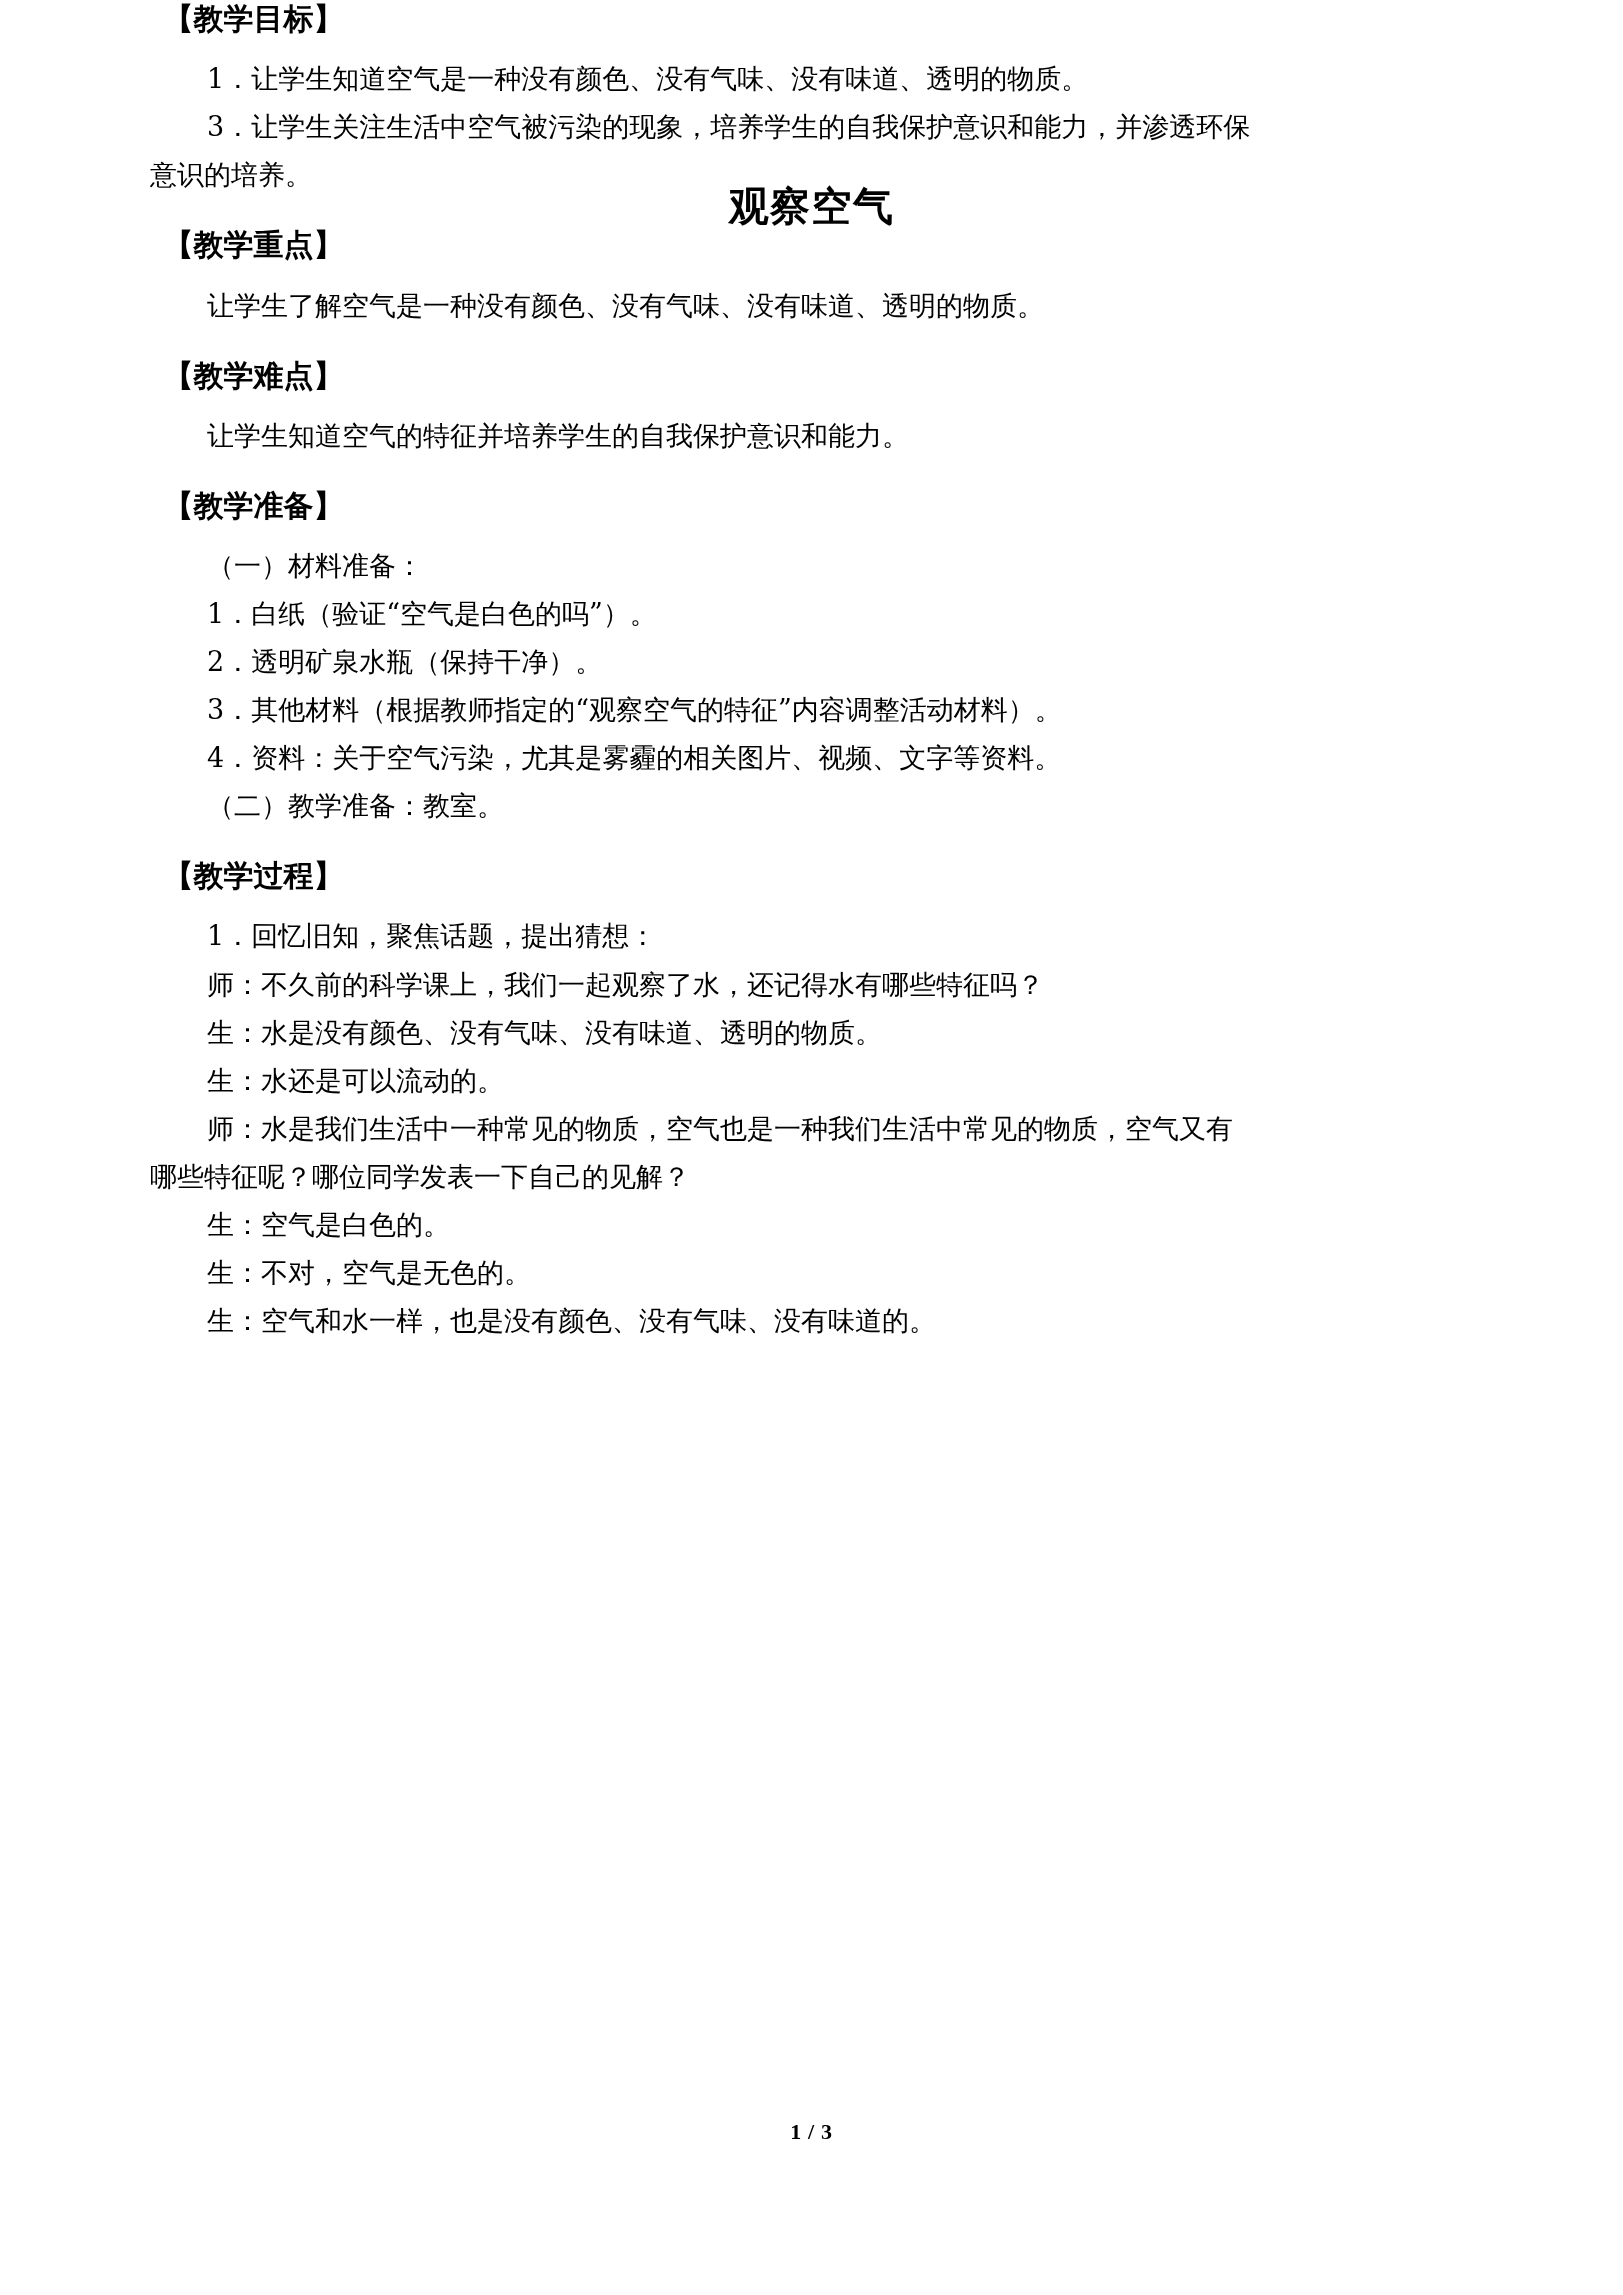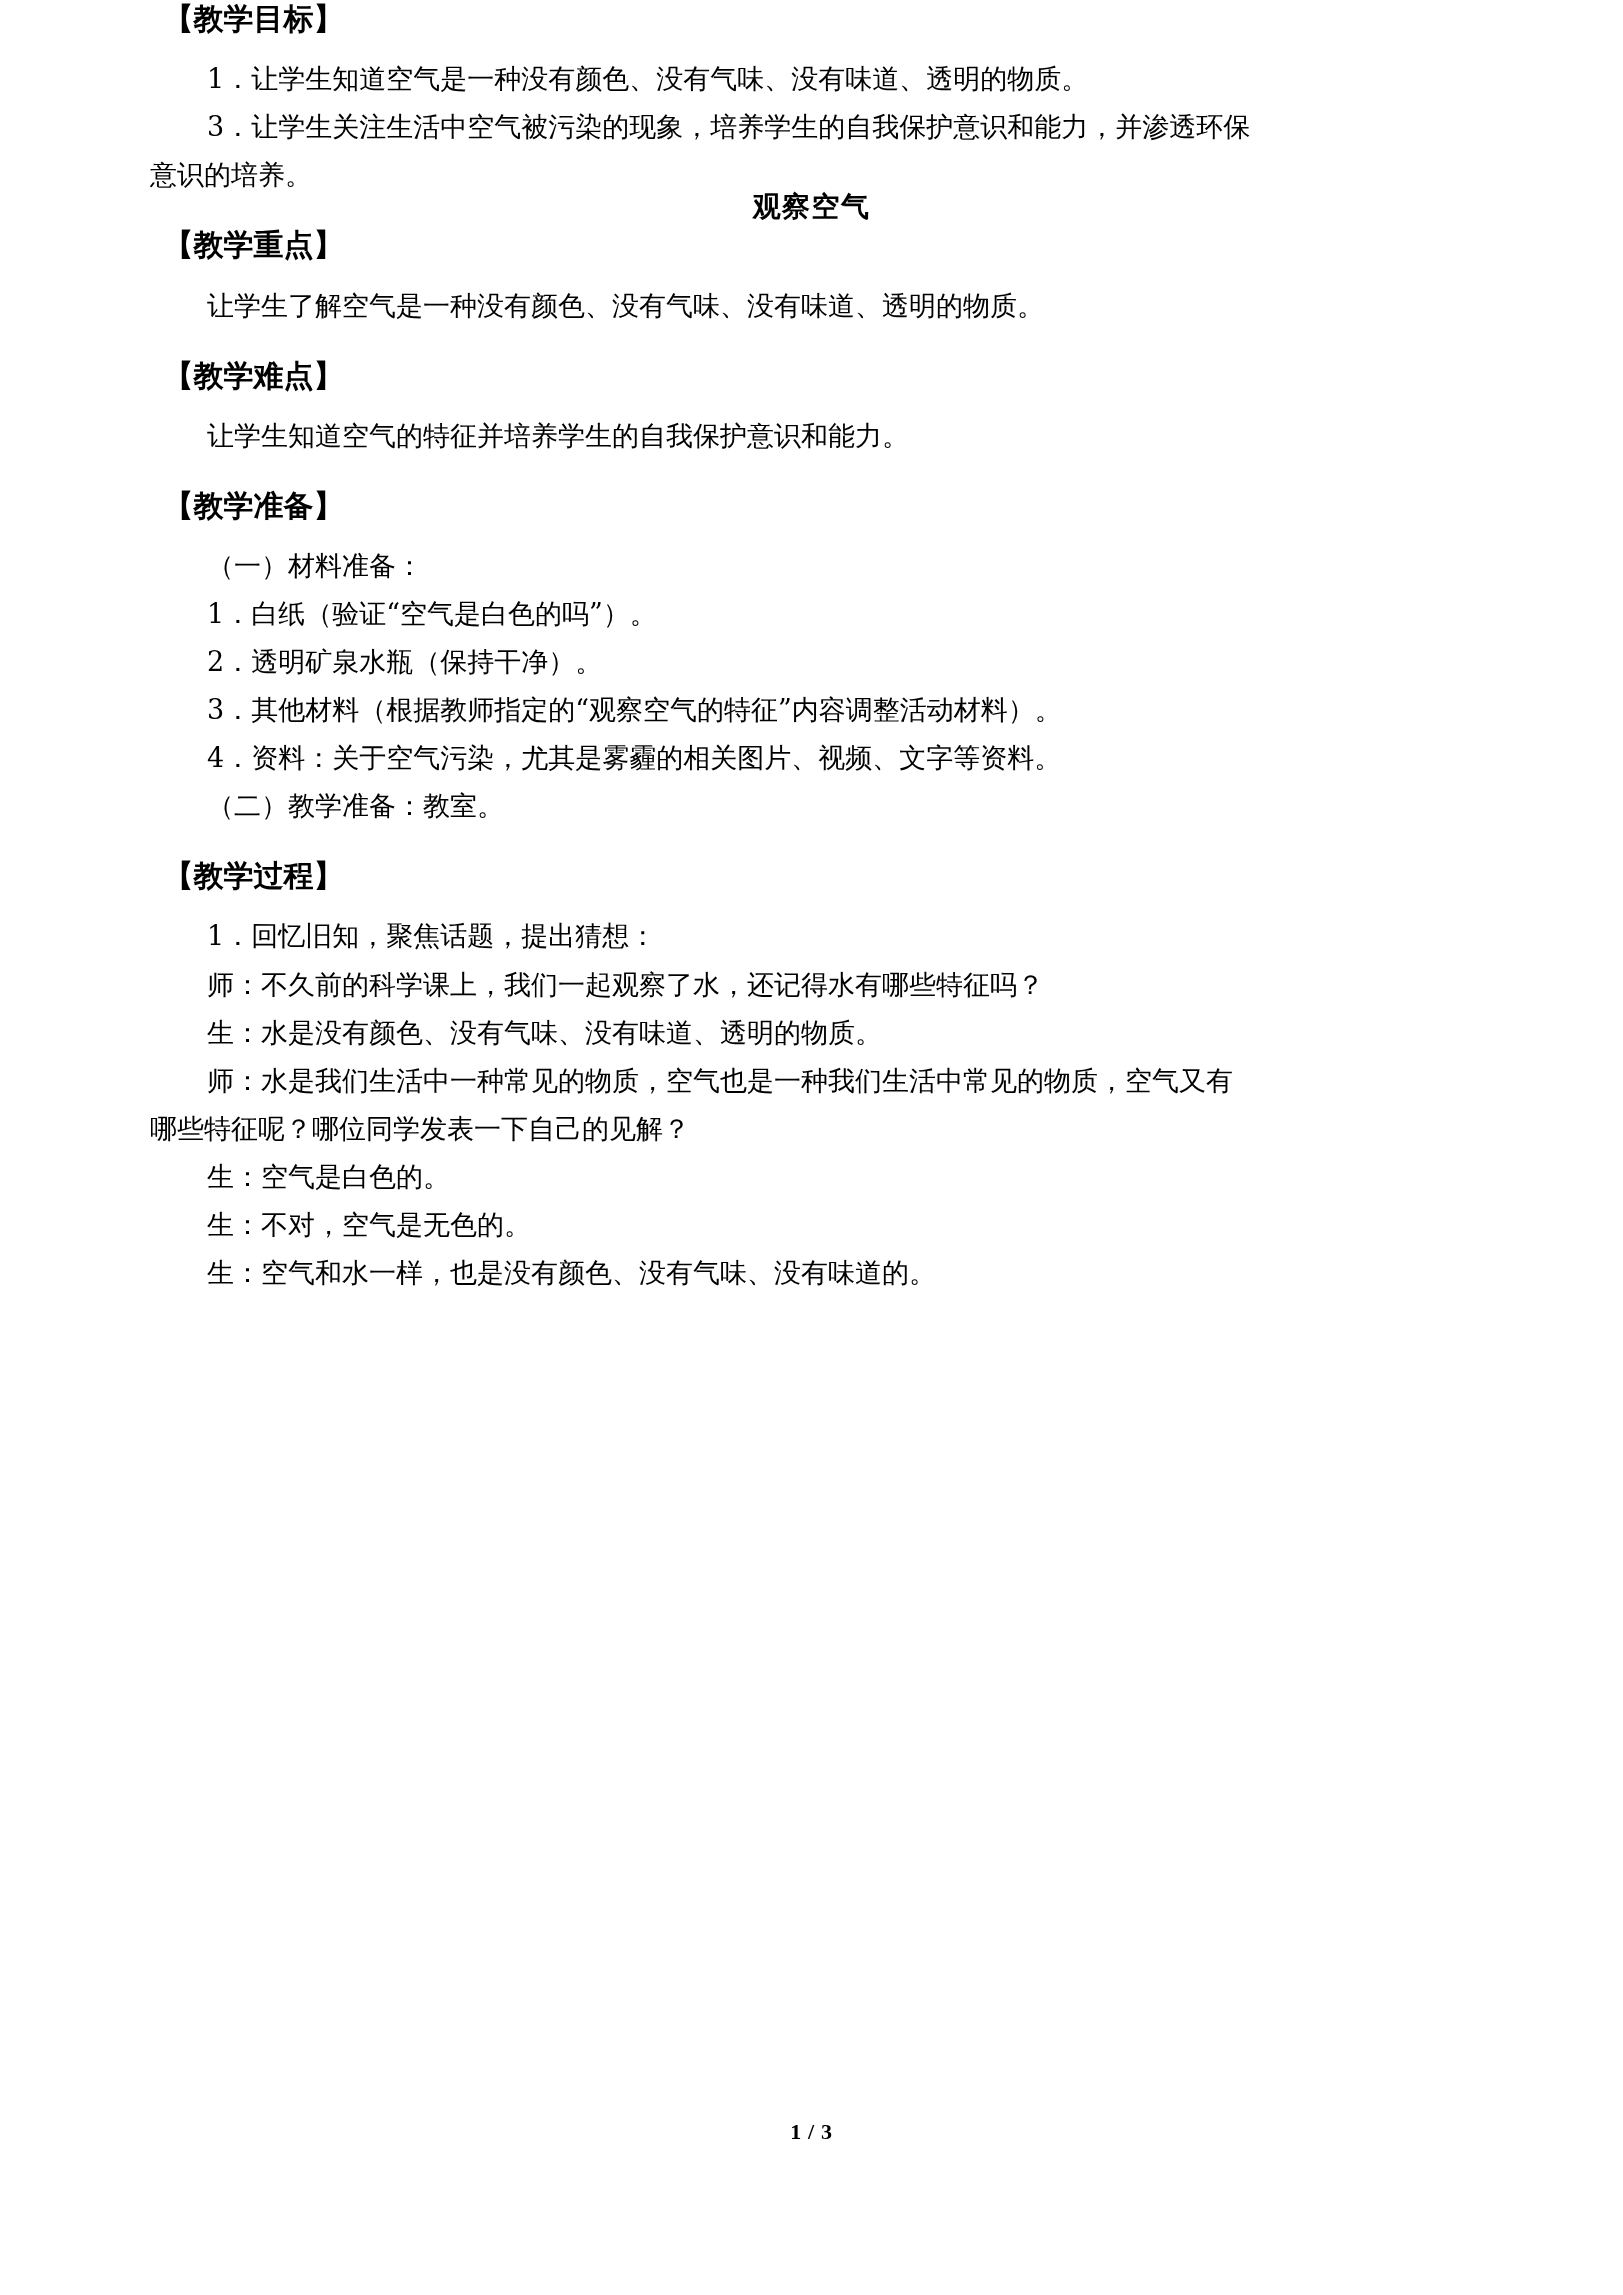--- a/index.html
+++ b/index.html
@@ -21,24 +21,24 @@
     overflow: hidden;
   }
   .content {
     position: absolute;
     left: 150px;
     top: 0;
     width: 1271px;
   }
   .doc-title {
     text-align: center;
-    font-size: 28px;
+    font-size: 40px;
     font-weight: bold;
     letter-spacing: 1.4px;
-    margin: 16px;
+    margin: 8px;
     padding-top: 174px;
     line-height: 1.2;
     font-family: "DejaVu Serif", "Liberation Serif", serif;
   }
   .section-heading {
     font-size: 30px;
     font-weight: bold;
     margin: 0;
     padding-left: 13.6px;
     line-height: 1.25;
@@ -98,20 +98,21 @@
       <div class="body-line">1．白纸（验证“空气是白色的吗”）。</div>
       <div class="body-line">2．透明矿泉水瓶（保持干净）。</div>
       <div class="body-line">3．其他材料（根据教师指定的“观察空气的特征”内容调整活动材料）。</div>
       <div class="body-line">4．资料：关于空气污染，尤其是雾霾的相关图片、视频、文字等资料。</div>
       <div class="body-line">（二）教学准备：教室。</div>
       <div class="section-heading h-gap-top-lg">【教学过程】</div>
       <div class="block-gap"></div>
       <div class="body-line">1．回忆旧知，聚焦话题，提出猜想：</div>
       <div class="body-line">师：不久前的科学课上，我们一起观察了水，还记得水有哪些特征吗？</div>
       <div class="body-line">生：水是没有颜色、没有气味、没有味道、透明的物质。</div>
+      <div class="body-line">生：水还是可以流动的。</div>
       <div class="body-line">师：水是我们生活中一种常见的物质，空气也是一种我们生活中常见的物质，空气又有</div>
       <div class="body-line cont">哪些特征呢？哪位同学发表一下自己的见解？</div>
       <div class="body-line">生：空气是白色的。</div>
       <div class="body-line">生：不对，空气是无色的。</div>
       <div class="body-line">生：空气和水一样，也是没有颜色、没有气味、没有味道的。</div>
     </div>
 
   <div class="page-footer">1 / 3</div>
 
 </div>

